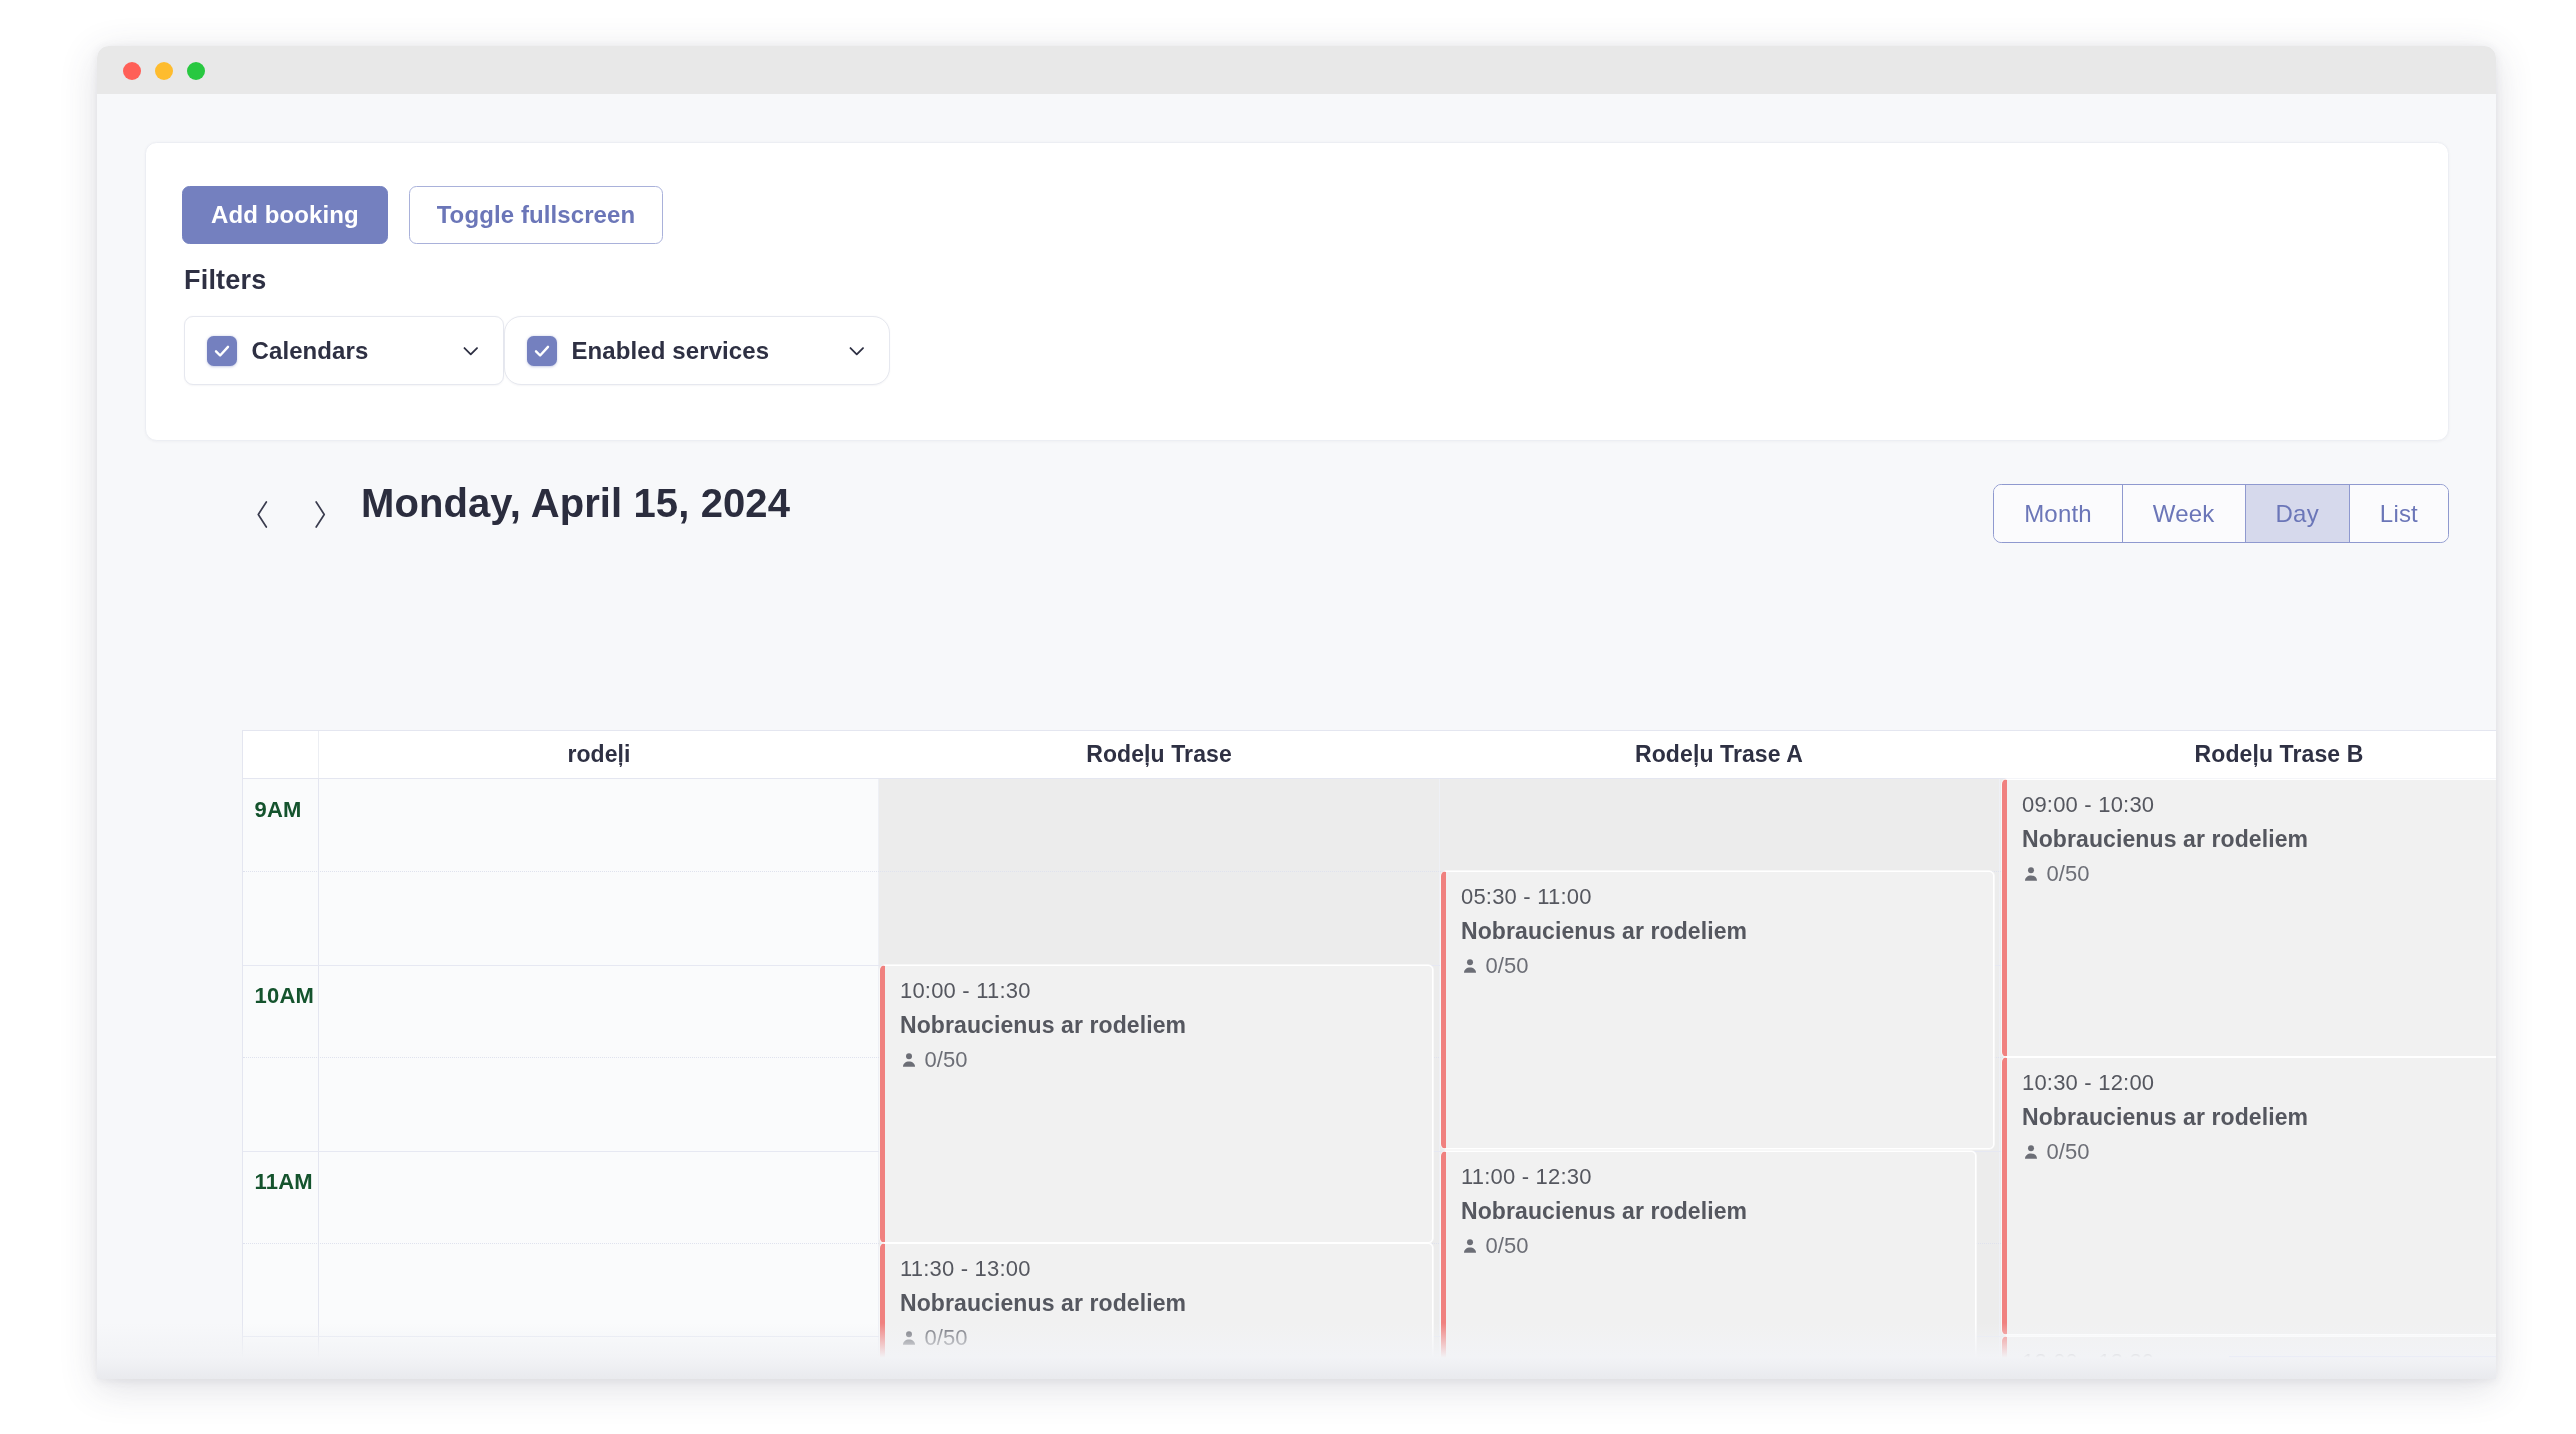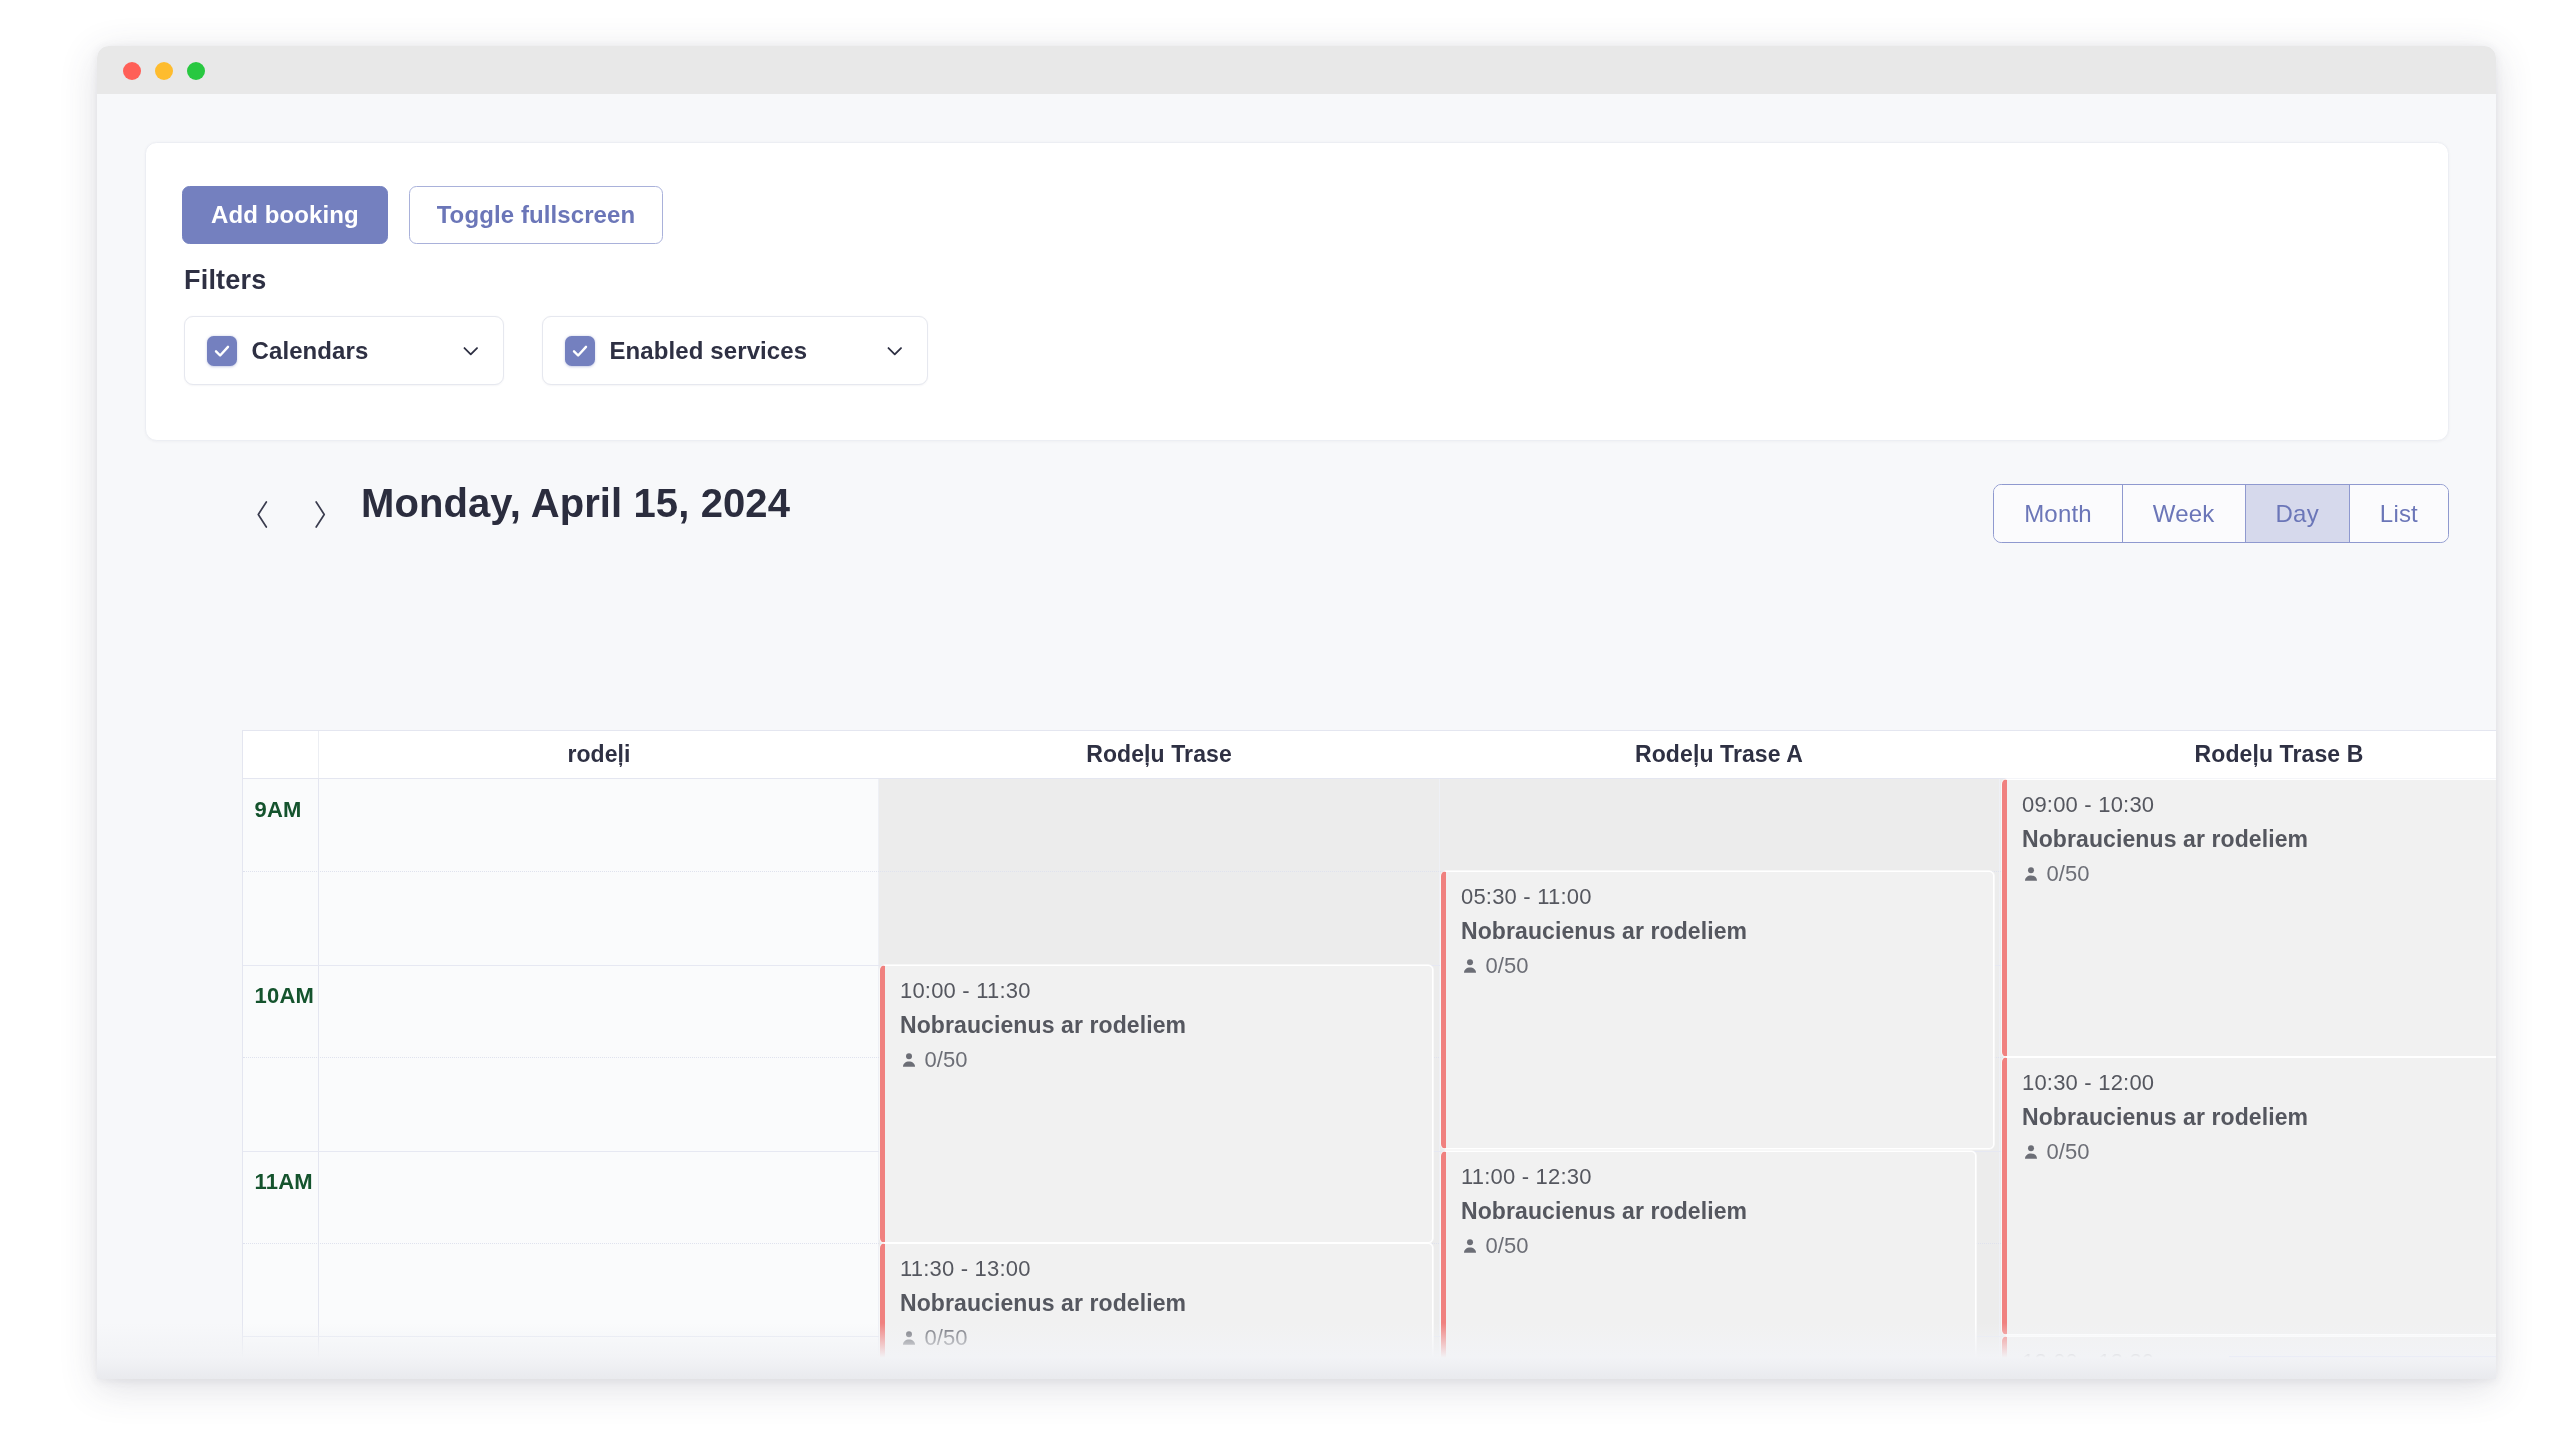--- a/index.html
+++ b/index.html
@@ -71,33 +71,33 @@
     border: 0.8px solid #a9b1da;
     padding: 0 26.4px; height: 58px;
   }
 
   .filters-title {
     position: absolute; left: 38px; top: 122px;
     font-size: 27px; font-weight: 600; color: #2e3043;
     letter-spacing: 0.2px;
   }
 
-  .filter-row { position: absolute; left: 38px; top: 173px; display: flex; gap: 38px; }
+  .filter-row { position: absolute; left: 38px; top: 173px; display: flex; }
   .filter-box {
     height: 69px;
     background: #ffffff;
     border: 0.8px solid #e6e8ef;
     border-radius: 9px;
     display: flex; align-items: center;
     padding: 0 21.5px;
     box-shadow: 0 0.8px 1.7px rgba(60,64,90,.05);
     cursor: pointer;
   }
   .filter-box.w1 { width: 320px; }
-  .filter-box.w2 { width: 386px; }
+  .filter-box.w2 { width: 386px; border-radius: 17px; }
   .filter-box.w3 { width: 391px; }
   .cbox {
     width: 30px; height: 30px;
     border-radius: 6.6px;
     background: #7480bf;
     display: flex; align-items: center; justify-content: center;
     flex: 0 0 auto;
     box-shadow: 0 0.8px 2.5px rgba(116,128,191,.4);
   }
   .cbox svg { width: 18px; height: 18px; display: block; }

